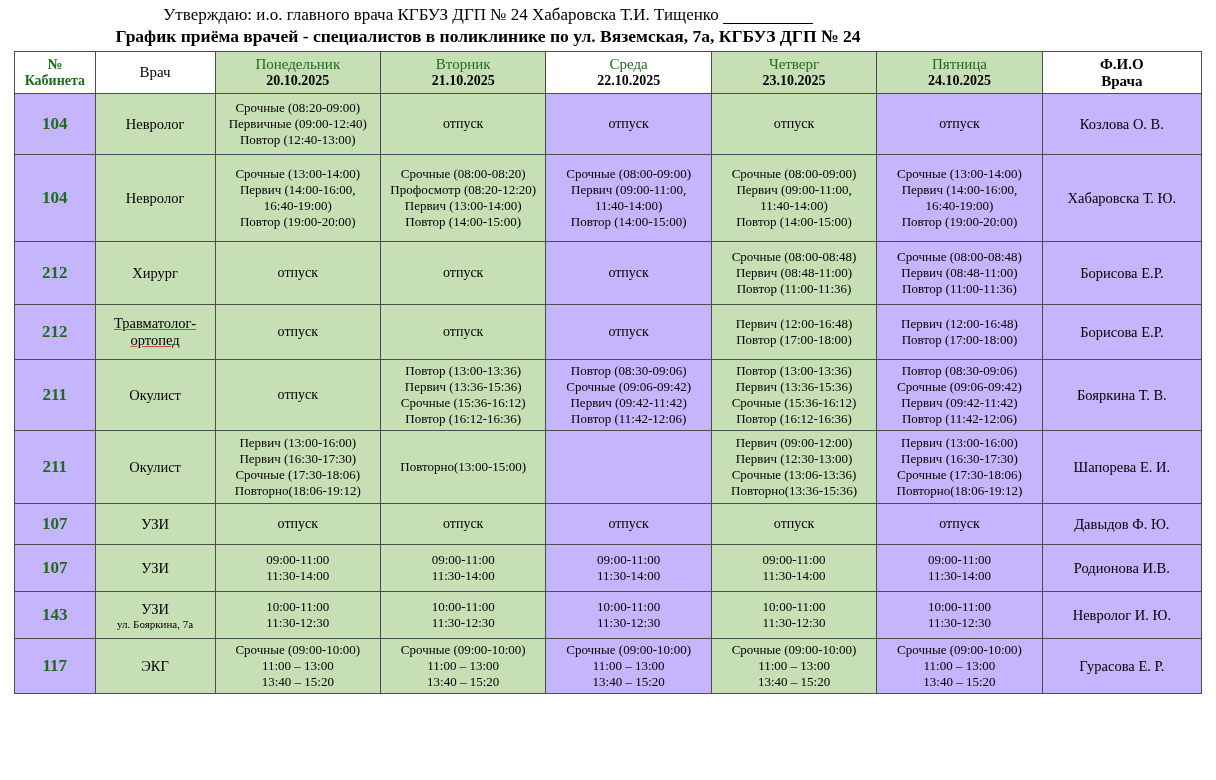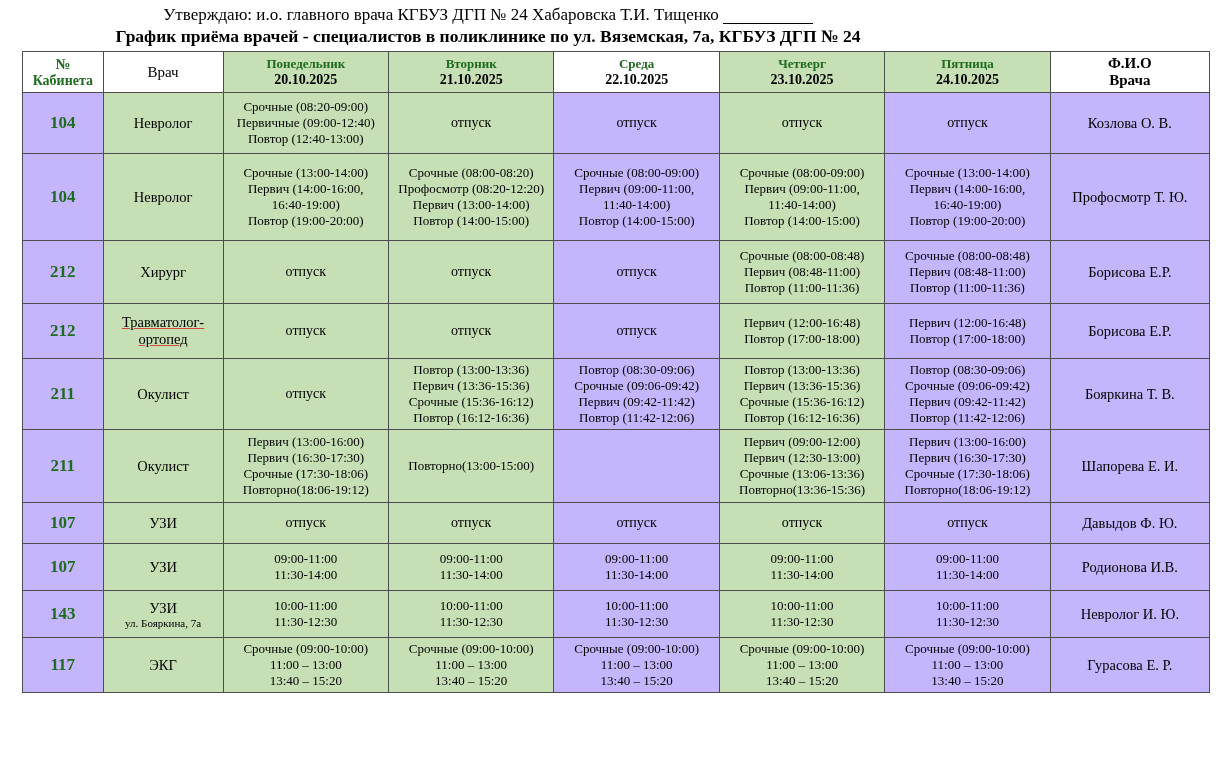--- a/index.html
+++ b/index.html
@@ -12,21 +12,21 @@
     height: 780px;
     font-family: "Liberation Serif", serif;
     color: #000000;
     overflow: hidden;
   }
   .page {
     width: 976px;
     height: 780px;
     position: relative;
     box-sizing: border-box;
-    padding: 0 22px;
+    padding: 0 14px;
   }
   .header-line {
     text-align: center;
     font-size: 17px;
     padding-top: 5px;
     white-space: nowrap;
   }
   .header-line .approve-text {
     display: inline-block;
   }
@@ -60,22 +60,22 @@
   
   col.c-room   { width: 78px; }
   col.c-doc    { width: 116px; }
   col.c-day    { width: 160px; }
   col.c-fio    { width: 154px; }
 
   thead td {
     font-weight: bold;
   }
   .hdr-day-name {
-    font-size: 13px;
-    font-weight: bold;
+    font-size: 15px;
+    font-weight: normal;
     padding-top: 3px;
   }
   .hdr-date {
     font-size: 14px;
     font-weight: bold;
     padding-bottom: 3px;
     color: #000;
   }
   .hdr-mon, .hdr-wed, .hdr-fri { color: #1f6b1f; }
   .hdr-cell-green { background: #c6dfb4; }
@@ -230,21 +230,21 @@
             <span>Первич (09:00-11:00,</span>
             <span>11:40-14:00)</span>
             <span>Повтор (14:00-15:00)</span>
           </td>
           <td class="cell lines white">
             <span>Срочные (13:00-14:00)</span>
             <span>Первич (14:00-16:00,</span>
             <span>16:40-19:00)</span>
             <span>Повтор (19:00-20:00)</span>
           </td>
-          <td class="fio white">Профосмотр Т. Ю.</td>
+          <td class="fio white">Хабаровска Т. Ю.</td>
         </tr>
         <tr class="row-h-3">
           <td class="room white" style="height: 60px;">212</td>
           <td class="doc green"><span>Хирург</span></td>
           <td class="cell lines green vac">
             <span>отпуск</span>
           </td>
           <td class="cell lines green vac">
             <span>отпуск</span>
           </td>

